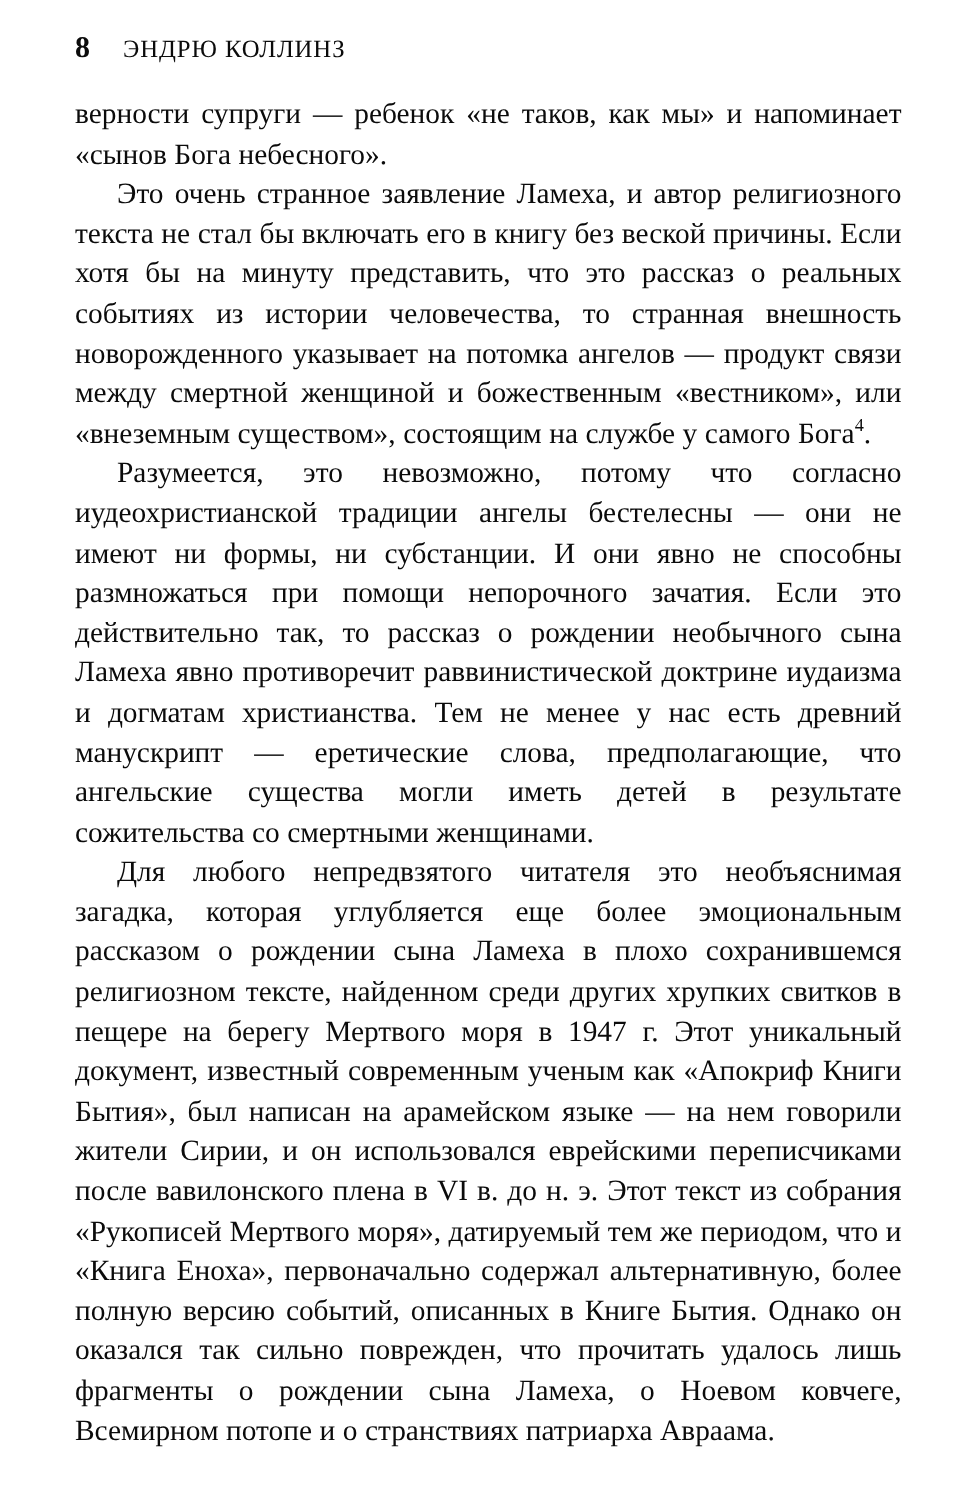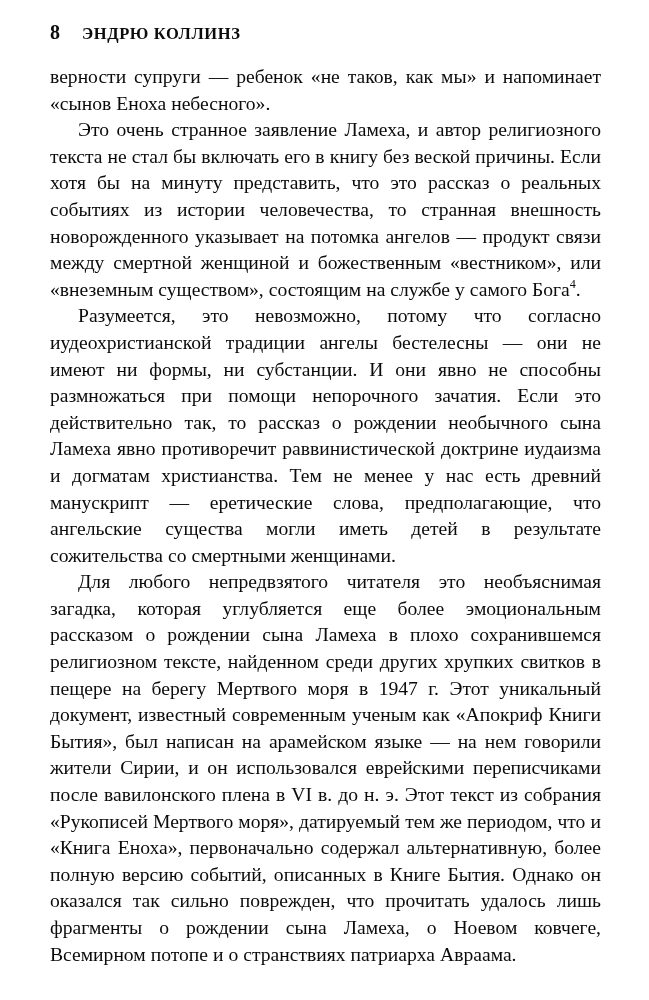--- a/index.html
+++ b/index.html
@@ -37,21 +37,21 @@
   }
   .folio {
     font-size: 20px;
     font-weight: 700;
     letter-spacing: 0px;
     line-height: 1;
   }
   .head-title {
     margin-left: 22px;
     font-size: 16.5px;
-    font-weight: 700;
+    font-weight: 400;
     letter-spacing: 0.6px;
     line-height: 1;
     text-transform: uppercase;
   }
 
   
   .textblock {
     position: absolute;
     left: 50px;
     top: 64px;
@@ -84,21 +84,21 @@
 
 <div class="page">
 
   <div class="running-head">
     <span class="folio">8</span>
     <span class="head-title">ЭНДРЮ КОЛЛИНЗ</span>
   </div>
 
   <div class="textblock">
 
-    <p class="para no-indent">верности супруги — ребенок «не таков, как мы» и напоминает «сынов Еноха небесного».</p>
+    <p class="para no-indent">верности супруги — ребенок «не таков, как мы» и напоминает «сынов Бога небесного».</p>
 
     <p class="para"><span>Это очень странное заявление Ламеха, и автор религиозного текста не стал бы включать его в книгу без веской причины. Если хотя бы на минуту представить, что это рассказ о реальных событиях из истории человечества, то странная внешность новорожденного указывает на потомка ангелов —  продукт связи между смертной женщиной и божественным «вестником», или «внеземным существом», состоящим на службе у самого Бога</span><sup class="fn">4</sup><span>.</span></p>
 
     <p class="para">Разумеется, это невозможно, потому что согласно иудеохристианской традиции ангелы бестелесны — они не имеют ни формы, ни субстанции. И они явно не способны размножаться при помощи непорочного зачатия. Если это действительно так, то рассказ о рождении необычного сына Ламеха явно противоречит раввинистической доктрине иудаизма и догматам христианства. Тем не менее у нас есть древний манускрипт — еретические слова, предполагающие, что ангельские существа могли иметь детей в результате сожительства со смертными женщинами.</p>
 
     <p class="para">Для любого непредвзятого читателя это необъяснимая загадка, которая углубляется еще более эмоциональным рассказом о рождении сына Ламеха в плохо сохранившемся религиозном тексте, найденном среди других хрупких свитков в пещере на берегу Мертвого моря в 1947 г. Этот уникальный документ, известный современным ученым как «Апокриф Книги Бытия», был написан на арамейском языке — на нем говорили жители Сирии, и он использовался еврейскими переписчиками после вавилонского плена в VI в. до н. э. Этот текст из собрания «Рукописей Мертвого моря», датируемый тем же периодом, что и «Книга Еноха», первоначально содержал альтернативную, более полную версию событий, описанных в Книге Бытия. Однако он оказался так сильно поврежден, что прочитать удалось лишь фрагменты о рождении сына Ламеха, о Ноевом ковчеге, Всемирном потопе и о странствиях патриарха Авраама.</p>
 
   </div>
 
 </div>

